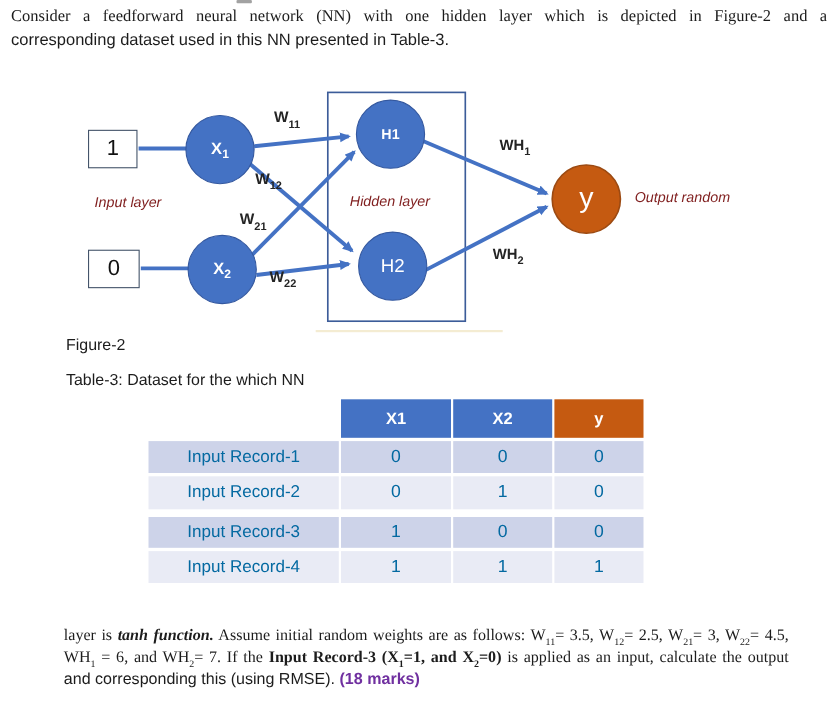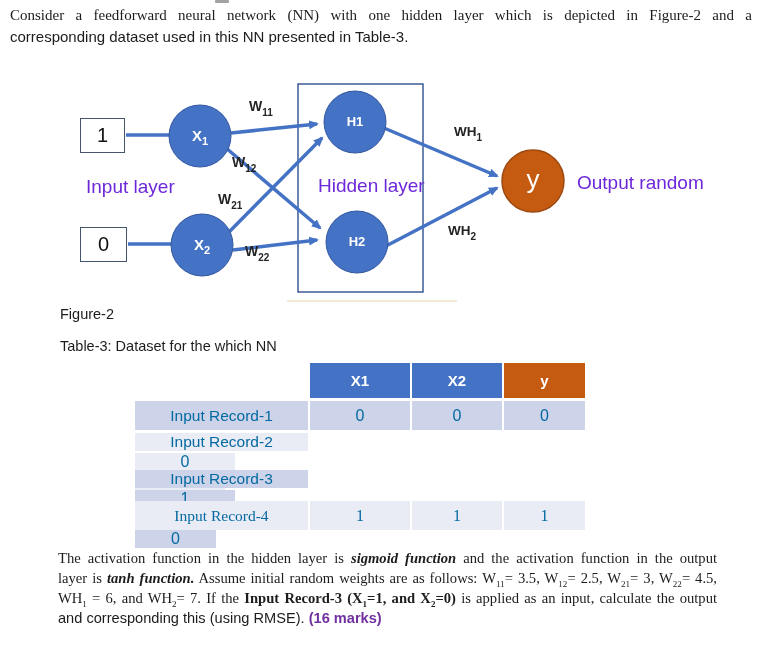--- a/index.html
+++ b/index.html
@@ -16,21 +16,21 @@
   .just { text-align:justify; text-align-last:justify;font-family:Liberation Serif, serif; }
 
   
   .diagram-svg { position:absolute; left:0; top:0; pointer-events:none; }
   .io-box {
     position:absolute; border:1.6px solid #44546A; background:#fff;
     text-align:center; font-size:20px; color:#111;
   }
   .node-label { position:absolute; text-align:center; color:#fff; }
   .node-label sub { font-size:11px; vertical-align:-4px; }
-  .layer-label { position:absolute; font-size:19px; color:#6d28d9; white-space:nowrap; }
+  .layer-label { position:absolute; font-size:13px; color:#7f1d1d; white-space:nowrap;font-style:italic; }
   .wlabel { position:absolute; font-size:14px; font-weight:700; color:#242424; white-space:nowrap; }
   .wlabel sub { font-size:10px; vertical-align:-5px; }
   .caption { position:absolute; left:60px; width:600px; font-size:14.5px; color:#1c1c1c; }
   .top-artifact { position:absolute; left:215px; top:0; width:14px; height:3px; background:#555; opacity:.55; border-radius:1px; }
   .hl-line { position:absolute; left:287px; top:300px; width:170px; height:2px; background:#f4ecd2; }
 
   
   .dtable { position:absolute; left:135px; top:363px; width:452px; height:168px; }
   .trow { position:absolute; left:0; display:flex; gap:2px; width:100%; }
   .cell { display:flex; align-items:center; justify-content:center; font-size:16px; color:#0369a1; }
@@ -80,21 +80,21 @@
   </svg>
 
   <div class="hl-line"></div>
 
   <div class="io-box" style="left:80px; top:118px; width:45px; height:35px; line-height:32px;">1</div>
   <div class="io-box" style="left:80px; top:227px; width:47px; height:35px; line-height:32px;">0</div>
 
   <div class="node-label" style="left:169px; top:105px; width:62px; line-height:62px; font-size:15px; font-weight:600;"><span>X</span><sub>1</sub></div>
   <div class="node-label" style="left:171px; top:214px; width:62px; line-height:62px; font-size:15px; font-weight:600;"><span>X</span><sub>2</sub></div>
   <div class="node-label" style="left:324px; top:91px; width:62px; line-height:62px; font-size:13px; font-weight:700;">H1</div>
-  <div class="node-label" style="left:326px; top:211px; width:62px; line-height:62px; font-size:13px; font-weight:700;">H2</div>
+  <div class="node-label" style="left:326px; top:211px; width:62px; line-height:62px; font-size:17px; font-weight:400;">H2</div>
   <div class="node-label" style="left:502px; top:148px; width:62px; line-height:62px; font-size:26px;">y</div>
 
   <div class="layer-label" style="left:86px; top:176px;">Input layer</div>
   <div class="layer-label" style="left:318px; top:175px;">Hidden layer</div>
   <div class="layer-label" style="left:577px; top:172px;">Output random</div>
 
   <div class="wlabel" style="left:249px; top:98px;"><span>W</span><sub>11</sub></div>
   <div class="wlabel" style="left:232px; top:154px;"><span>W</span><sub>12</sub></div>
   <div class="wlabel" style="left:218px; top:191px;"><span>W</span><sub>21</sub></div>
   <div class="wlabel" style="left:245px; top:243px;"><span>W</span><sub>22</sub></div>
@@ -110,38 +110,37 @@
       <div class="cell c1 hblue hcell">X1</div>
       <div class="cell c2 hblue hcell">X2</div>
       <div class="cell c3 horange hcell">y</div>
     </div>
     <div class="trow band-dark" style="top:38px; height:29px;">
       <div class="cell c0 label-cell">Input Record-1</div>
       <div class="cell c1">0</div>
       <div class="cell c2">0</div>
       <div class="cell c3">0</div>
     </div>
-    <div class="trow band-light" style="top:70px; height:30px;flex-direction:column;">
+    <div class="trow band-light" style="top:70px; height:30px;">
       <div class="cell c0 label-cell">Input Record-2</div>
       <div class="cell c1">0</div>
       <div class="cell c2">1</div>
       <div class="cell c3">0</div>
     </div>
-    <div class="trow band-dark" style="top:107px; height:28px;flex-direction:column;">
+    <div class="trow band-dark" style="top:107px; height:28px;">
       <div class="cell c0 label-cell">Input Record-3</div>
       <div class="cell c1">1</div>
       <div class="cell c2">0</div>
       <div class="cell c3">0</div>
     </div>
-    <div class="trow band-light" style="top:138px; height:29px;font-family:Liberation Serif, serif;">
+    <div class="trow band-light" style="top:138px; height:29px;">
       <div class="cell c0 label-cell">Input Record-4</div>
       <div class="cell c1">1</div>
       <div class="cell c2">1</div>
       <div class="cell c3">1</div>
     </div>
   </div>
 
-  <div class="q-line just" style="top:548px;"><span>The activation function in the hidden layer is </span><span style="font-weight: 700; font-style: italic;">sigmoid function</span><span> and the activation function in the output</span></div>
   <div class="q-line just" style="top:568px;"><span>layer is </span><span style="font-weight: 700; font-style: italic;">tanh function.</span><span> Assume initial random weights are as follows: W</span><sub>11</sub><span>= 3.5, W</span><sub>12</sub><span>= 2.5, W</span><sub>21</sub><span>= 3, W</span><sub>22</sub><span>= 4.5,</span></div>
   <div class="q-line just" style="top:588px;"><span>WH</span><sub>1</sub><span> = 6, and WH</span><sub>2</sub><span>= 7. If the </span><span style="font-weight: 700;">Input Record-3 (X</span><sub style="font-weight: 700;">1</sub><span style="font-weight: 700;">=1, and X</span><sub style="font-weight: 700;">2</sub><span style="font-weight: 700;">=0)</span><span> is applied as an input, calculate the output</span></div>
-  <div class="q-line" style="top:608px;"><span>and corresponding this (using RMSE). </span><span style="font-weight: 700; color: rgb(112, 48, 160);">(16 marks)</span></div>
+  <div class="q-line" style="top:608px;"><span>and corresponding this (using RMSE). </span><span style="font-weight: 700; color: rgb(112, 48, 160);">(18 marks)</span></div>
 
 </div>
 
 </body></html>

